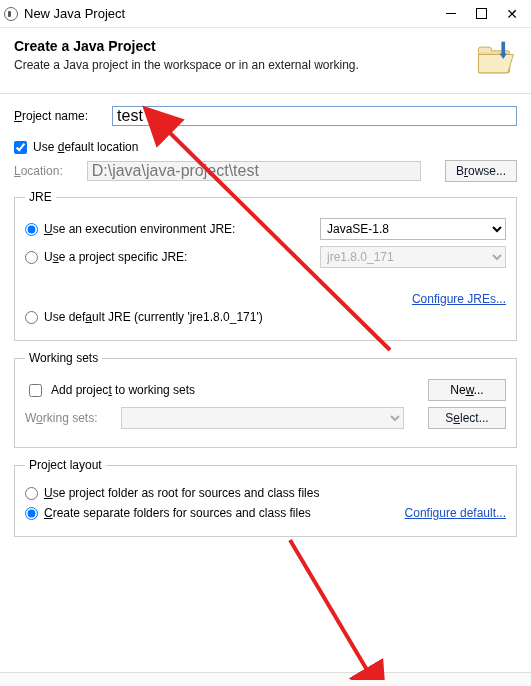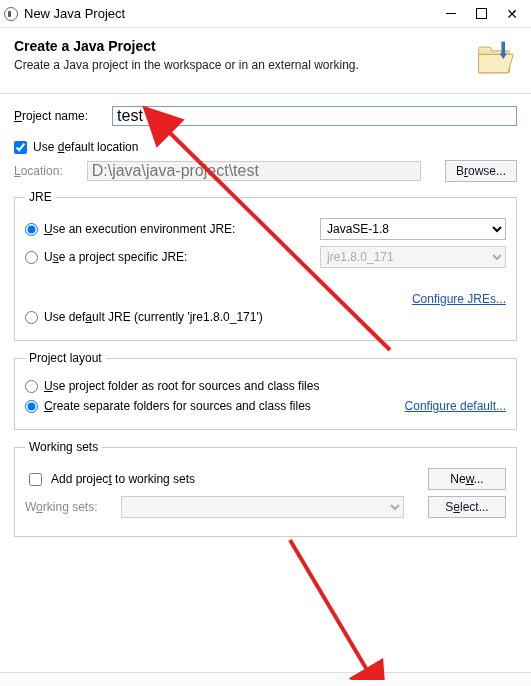--- a/index.html
+++ b/index.html
@@ -199,45 +199,45 @@
     <div class="radio-row" style="justify-content:space-between;">
       <div style="display:flex; align-items:center; gap:6px;margin-top:36px;">
         <input type="radio" name="jre" style="">
         <label>Use def<span class="underline-accel">a</span>ult JRE (currently 'jre1.8.0_171')</label>
       </div>
       <span class="link">Configure JREs...</span>
     </div>
   </fieldset>
 
   <fieldset>
+    <legend>Working sets</legend>
+    <div class="radio-row">
+      <input type="checkbox" style="">
+      <label>Add projec<span class="underline-accel">t</span> to working sets</label>
+      <button class="right-col" style="width:78px; margin-left:auto;">Ne<span class="underline-accel">w</span>...</button>
+    </div>
+    <div class="row">
+      <label class="disabled-label">W<span class="underline-accel">o</span>rking sets:</label>
+      <select disabled="" style="flex:1;"><option></option></select>
+      <button disabled="" style="width:78px;">S<span class="underline-accel">e</span>lect...</button>
+    </div>
+  </fieldset>
+
+  <fieldset>
     <legend>Project layout</legend>
     <div class="radio-row">
       <input type="radio" name="layout" style="">
       <label><span class="underline-accel">U</span>se project folder as root for sources and class files</label>
     </div>
     <div class="radio-row" style="justify-content:space-between;">
       <div style="display:flex; align-items:center; gap:6px;">
         <input type="radio" name="layout" checked="" style="">
         <label><span class="underline-accel">C</span>reate separate folders for sources and class files</label>
       </div>
       <span class="link">Configure default...</span>
-    </div>
-  </fieldset>
-
-  <fieldset>
-    <legend>Working sets</legend>
-    <div class="radio-row">
-      <input type="checkbox" style="">
-      <label>Add projec<span class="underline-accel">t</span> to working sets</label>
-      <button class="right-col" style="width:78px; margin-left:auto;">Ne<span class="underline-accel">w</span>...</button>
-    </div>
-    <div class="row">
-      <label class="disabled-label">W<span class="underline-accel">o</span>rking sets:</label>
-      <select disabled="" style="flex:1;"><option></option></select>
-      <button disabled="" style="width:78px;">S<span class="underline-accel">e</span>lect...</button>
     </div>
   </fieldset>
 
 </div>
 
 <div class="bottom-bar"></div>
 
 <svg class="arrow1">
   <defs>
     <marker id="ah1" markerWidth="10" markerHeight="10" refX="2" refY="5" orient="auto">

